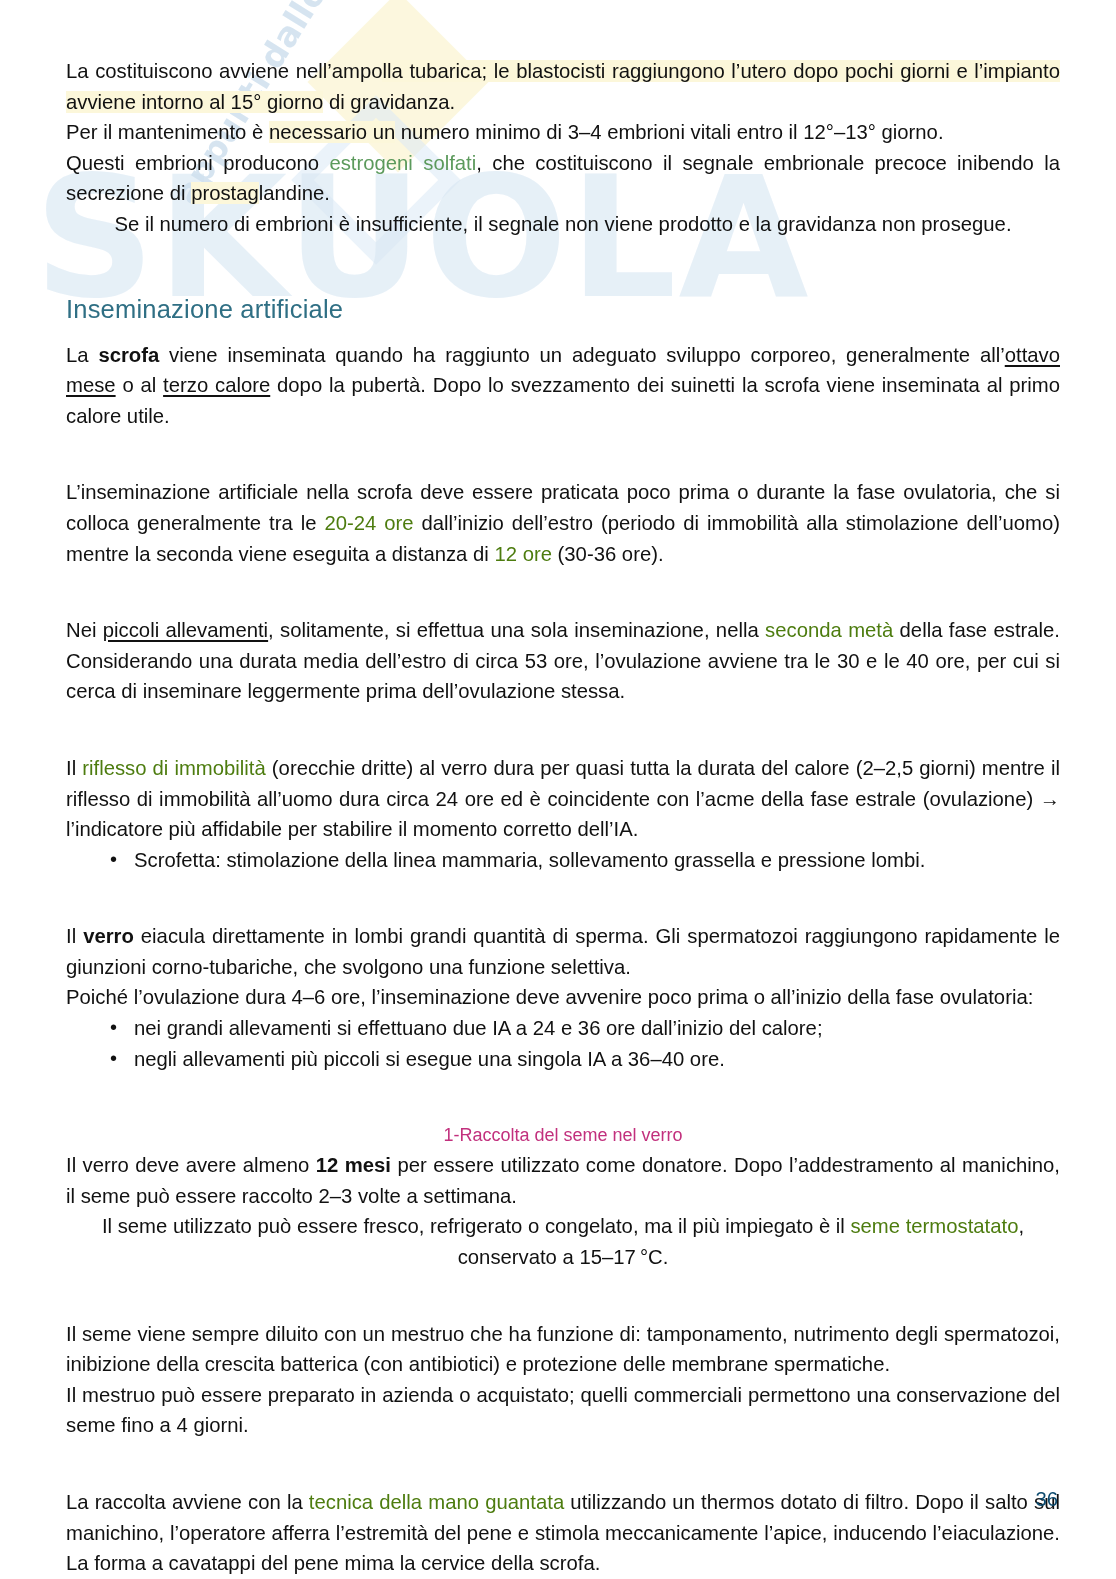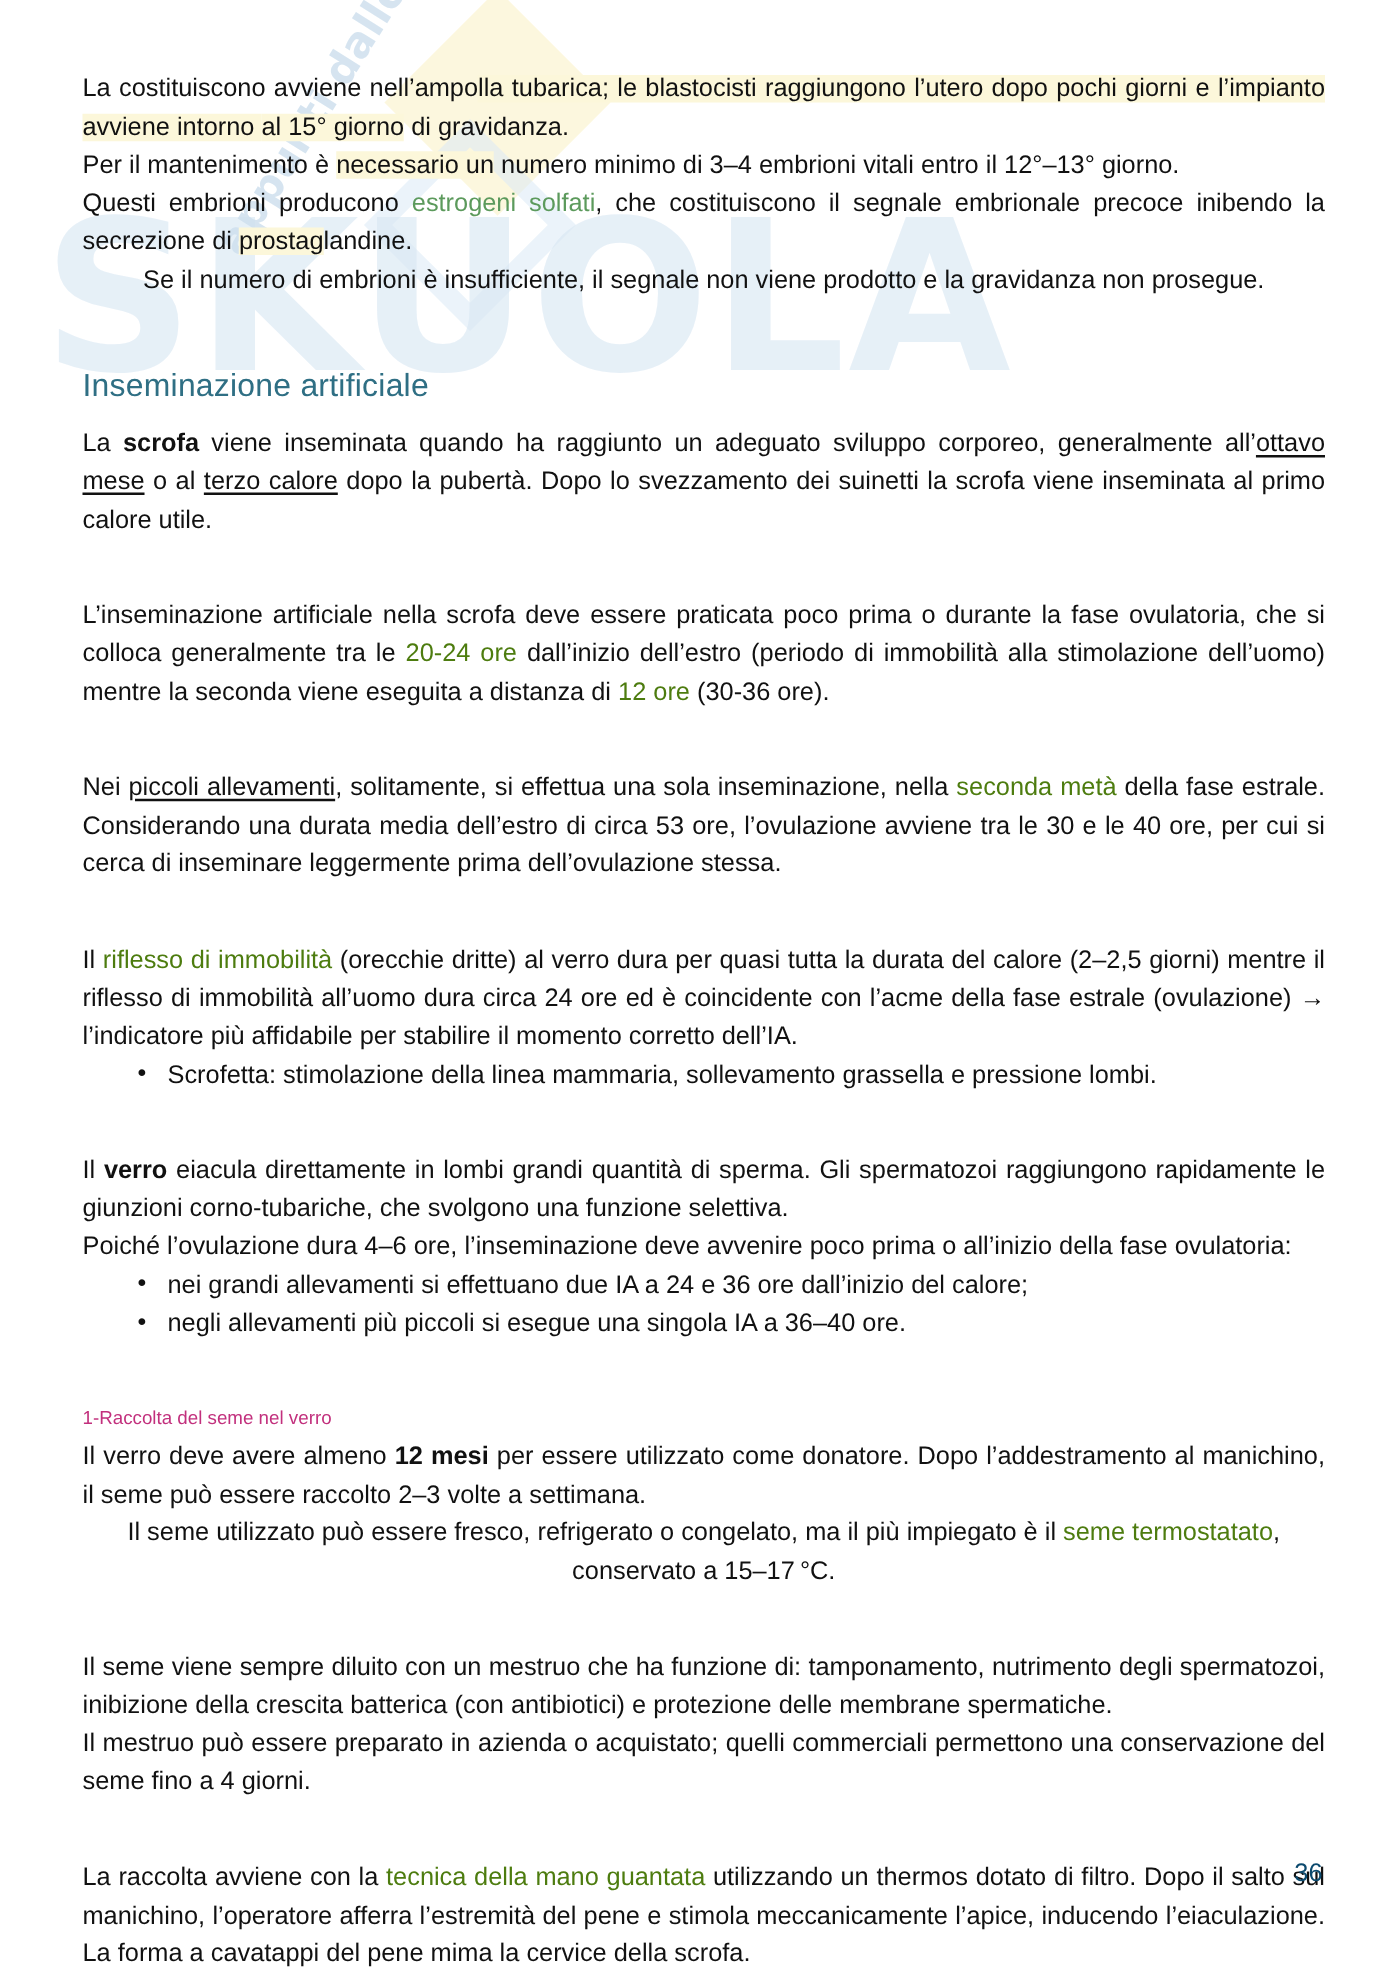--- a/index.html
+++ b/index.html
@@ -95,23 +95,24 @@
     margin: 0;
     font-weight: 400;
     font-size: 25.5px;
     line-height: 34px;
     color: #2f6f84;
     letter-spacing: .2px;
   }
   h3.sub-head {
     margin: 0;
     font-weight: 400;
-    font-size: 15px;
+    font-size: 18px;
     line-height: 30px;
     color: #c2307d;
+    text-align: center;
   }
 
   b, strong { font-weight: 700; }
   .u { text-decoration: underline; text-underline-offset: 3px; }
   .red { color: #4d7c0f; }
   .green { color: #5c9a5c; }
   .hl { background: #fcf7da; }
 
   ul.bullets {
     margin: 0;

